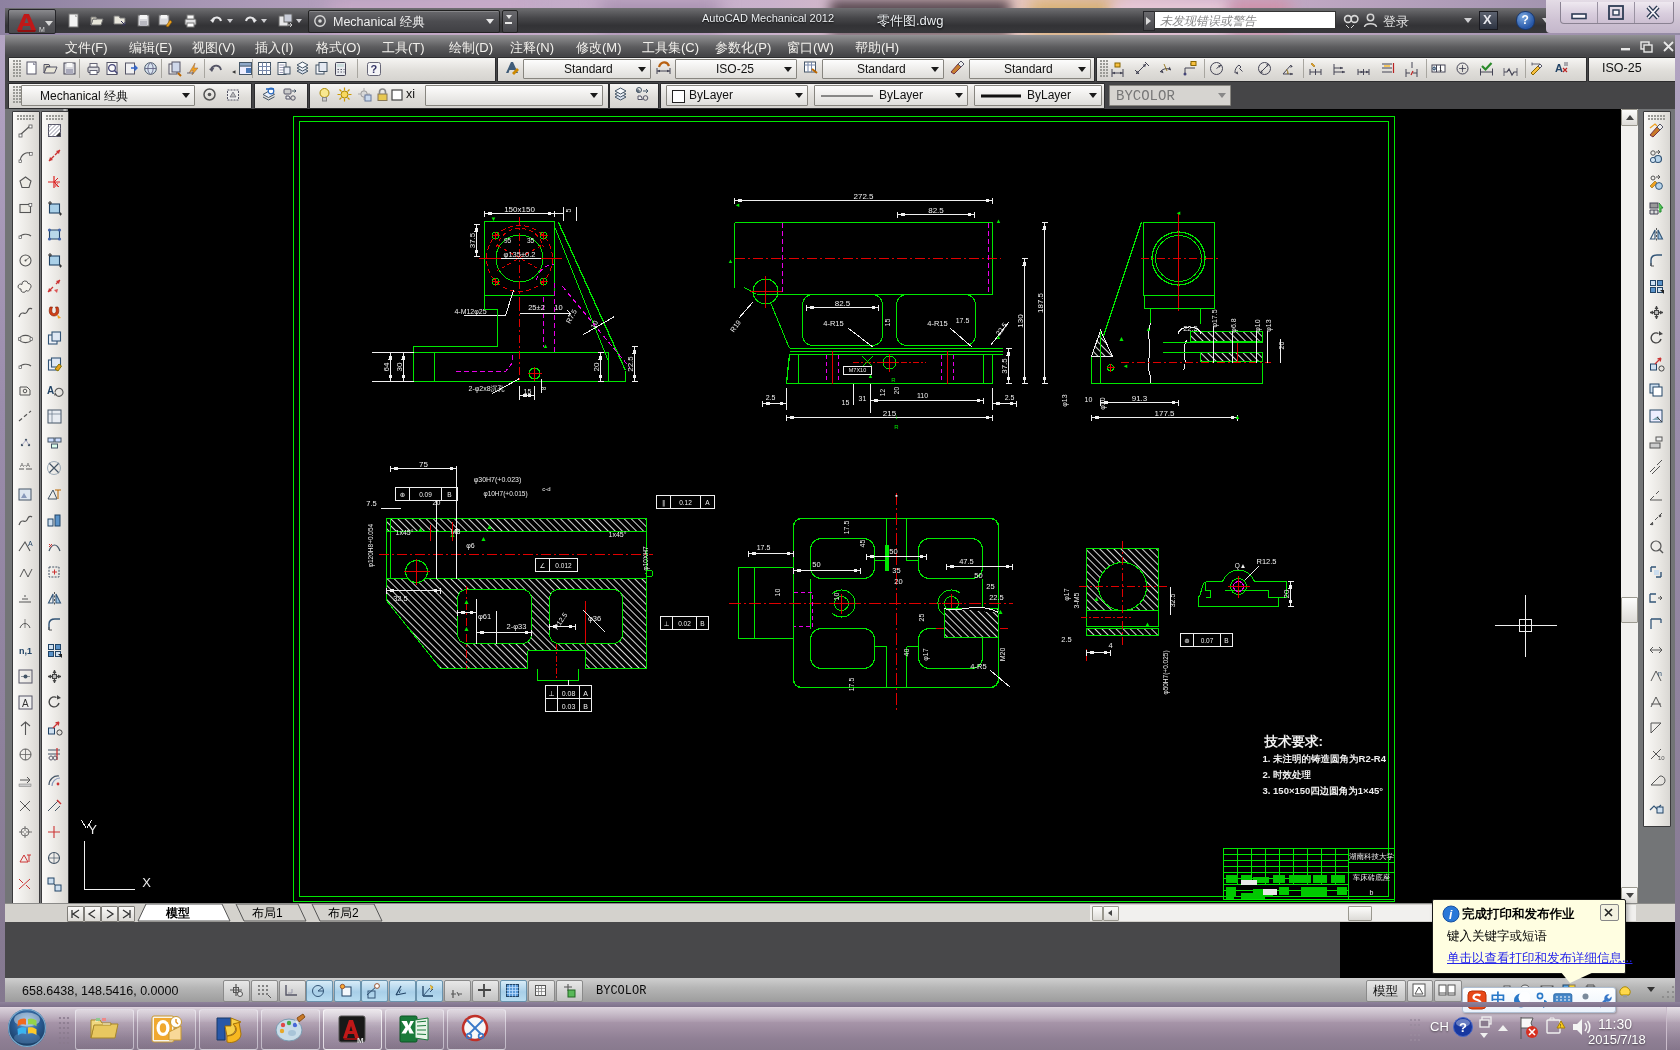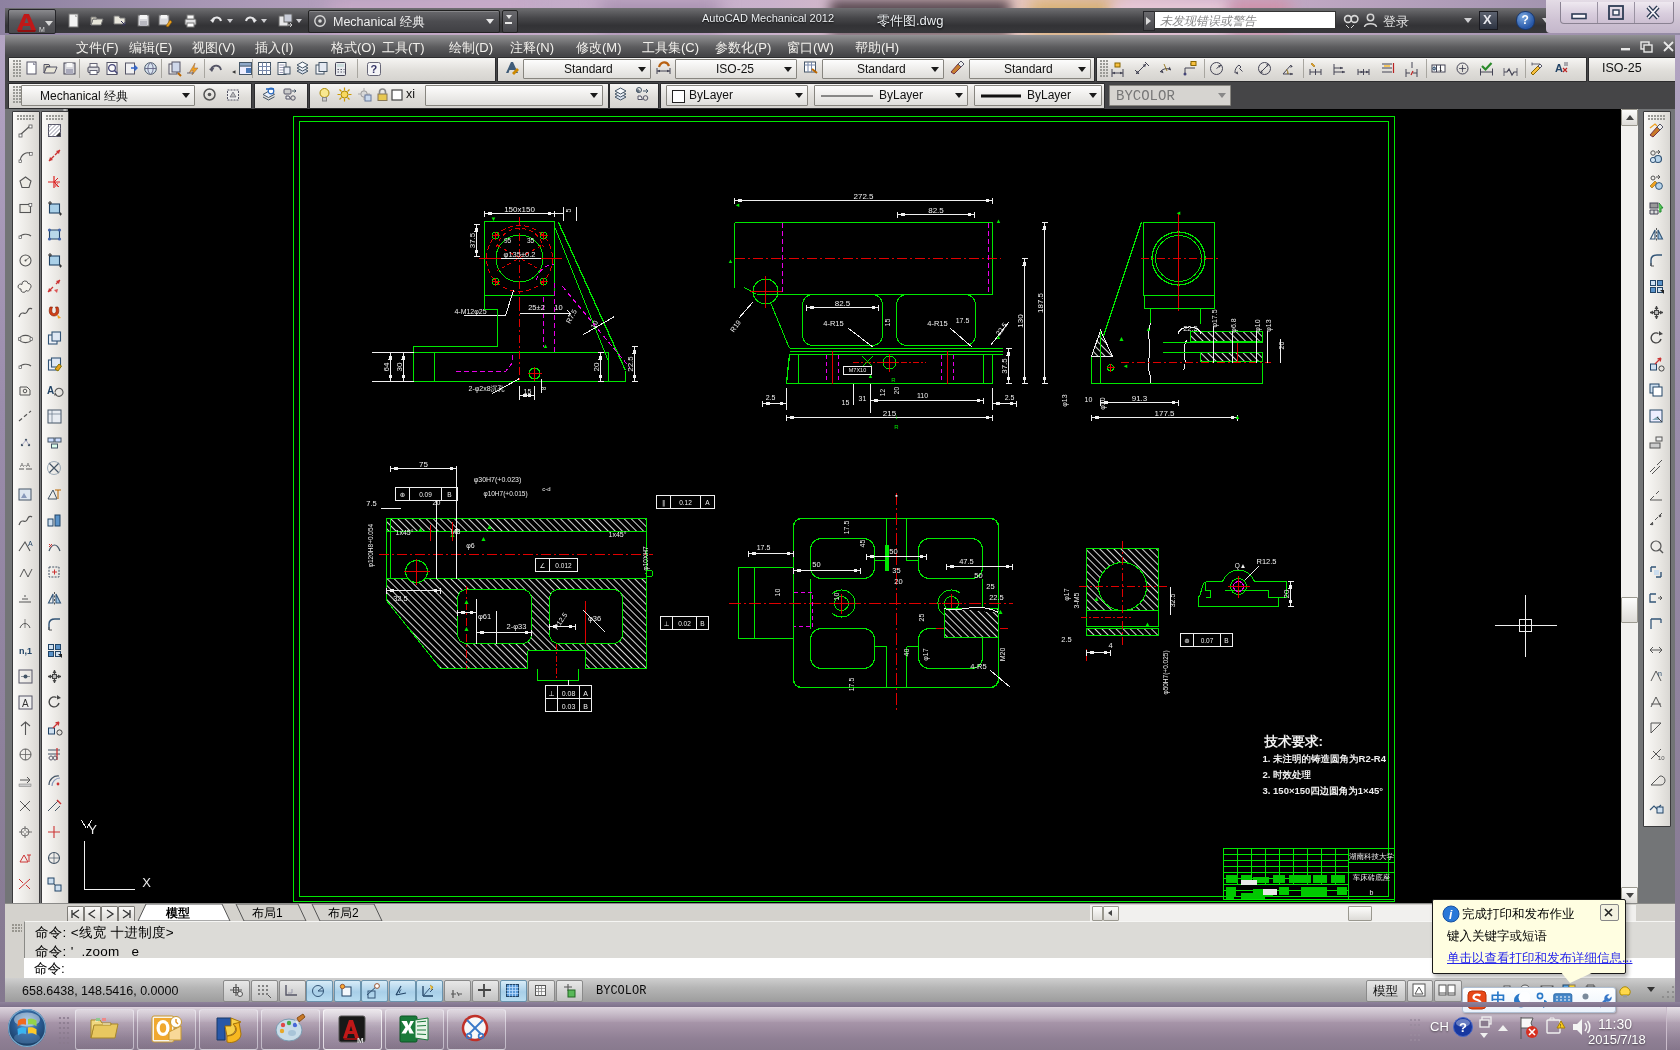--- a/index.html
+++ b/index.html
@@ -27,21 +27,21 @@
 #cmd{top:921px;left:5px;width:1670px;height:57px;background:#d4d2cd}
 #hist{position:absolute;top:0px;left:19px;width:1651px;height:37px;background:#dcdbd7;border-top:1px solid #f6f6f4;border-left:1px solid #8a8a86;color:#000;font-size:13.5px}
 #cin{position:absolute;top:37px;left:19px;width:1651px;height:20px;background:#fff;color:#000;font-size:13.5px}
 #sbar{top:978px;left:5px;width:1670px;height:25px;background:linear-gradient(180deg,#cfcfcf,#b5b5b5 40%,#9b9b9b)}
 #coord{position:absolute;top:6px;left:17px;color:#0a0a0a;font-size:12.5px}
 .snap{position:absolute;top:2px;width:25px;height:20px;border:1px solid #8a8a8a;border-radius:2px;background:linear-gradient(180deg,#e8e8e8,#c2c2c2)}
 .snapon{background:linear-gradient(180deg,#d8ecf8,#a8cfe8 55%,#b8dcf0);border:1px solid #6a93ad}
 #task{top:1007px;left:0;width:1680px;height:43px;background:linear-gradient(180deg,#c5b8c6,#a795a9 35%,#8f7f94 75%,#887a8e)}
 .tbtn{position:absolute;top:2px;width:57px;height:39px;border:1px solid rgba(250,250,255,.5);border-radius:3px;background:linear-gradient(180deg,rgba(255,255,255,.28),rgba(255,255,255,.08) 48%,rgba(90,75,95,.12))}
 #bal{top:899px;left:1432px;width:192px;height:73px;background:#fffee1;border:1px solid #191919;border-radius:2px;box-shadow:2px 3px 4px rgba(0,0,0,.3)}
-#bal .t{position:absolute;top:6px;left:29px;font-size:12.5px;font-weight:normal;color:#000;white-space:nowrap}
+#bal .t{position:absolute;top:6px;left:29px;font-size:12.5px;font-weight:bold;color:#000;white-space:nowrap}
 #bal .b{position:absolute;top:28px;left:14px;font-size:12.5px;color:#000;white-space:nowrap}
 #bal .l{position:absolute;top:50px;left:14px;font-size:12.5px;color:#2525ea;text-decoration:underline;white-space:nowrap}
 #sog{top:987px;left:1462px;width:152px;height:24px;background:linear-gradient(180deg,#feffff,#eaf2fb);border:1px solid #b0c0d4;border-radius:3px;box-shadow:1px 1px 2px rgba(0,0,0,.25)}
 </style></head><body>
 <div id="screen">
 <div id="desk" class="ab">
       <div class="ab" style="left:830px;top:0;width:180px;height:35px;background:#5a4a52;filter:blur(6px)"></div>
       <div class="ab" style="left:1030px;top:0;width:90px;height:35px;background:#d8b070;filter:blur(8px)"></div>
       <div class="ab" style="left:1110px;top:0;width:120px;height:35px;background:#e8c8d8;filter:blur(7px)"></div>
       <div class="ab" style="left:1230px;top:0;width:60px;height:35px;background:#d090a8;filter:blur(8px)"></div>
@@ -145,25 +145,25 @@
 <div class="ab" style="left:1597px;top:2px;width:1px;height:21px;background:#9a92a2"></div>
 <div class="ab" style="left:1634px;top:2px;width:1px;height:21px;background:#9a92a2"></div>
 <svg class="ab" style="left:1560px;top:2px" width="112" height="21">
       <rect x="12" y="12" width="14" height="4.5" fill="#f8f6fa" stroke="#2e3c55" stroke-width="1.6"></rect>
       <rect x="49" y="4" width="14" height="13" fill="none" stroke="#2e3c55" stroke-width="1.8"></rect>
       <rect x="53" y="8" width="6" height="5" fill="#f8f6fa" stroke="#2e3c55" stroke-width="1.4"></rect>
       <path d="M88 5 L98 16 M98 5 L88 16" stroke="#2e3c55" stroke-width="4.2"></path>
       <path d="M88 5 L98 16 M98 5 L88 16" stroke="#f8f6fa" stroke-width="1.8"></path>
     </svg>
 <div id="mbar" class="ab">
-<div class="mi" style="left:71px">文件(F)</div>
+<div class="mi" style="left:60px">文件(F)</div>
 <div class="mi" style="left:124px">编辑(E)</div>
 <div class="mi" style="left:187px">视图(V)</div>
 <div class="mi" style="left:250px">插入(I)</div>
-<div class="mi" style="left:326px">格式(O)</div>
+<div class="mi" style="left:311px">格式(O)</div>
 <div class="mi" style="left:377px">工具(T)</div>
 <div class="mi" style="left:444px">绘制(D)</div>
 <div class="mi" style="left:505px">注释(N)</div>
 <div class="mi" style="left:571px">修改(M)</div>
 <div class="mi" style="left:637px">工具集(C)</div>
 <div class="mi" style="left:710px">参数化(P)</div>
 <div class="mi" style="left:782px">窗口(W)</div>
 <div class="mi" style="left:850px">帮助(H)</div>
 <svg class="ab" style="top:4px;left:1614px" width="58" height="15">
         <rect x="2" y="9" width="9" height="2.4" fill="#e8e8e8"></rect>
@@ -1445,30 +1445,20 @@
         <text x="192" y="13" font-size="12" fill="#000">布局2</text>
       </svg>
 <div class="ab" style="left:1085px;top:1px;width:546px;height:16px;background:#f1f0ee">
         <div class="scrbtn" style="left:2px;top:1px;width:9px;height:13px"></div>
         <div class="scrbtn" style="left:13px;top:1px;width:14px;height:13px">
           <div style="position:absolute;left:4px;top:3px;width:0;height:0;border-top:3.5px solid transparent;border-bottom:3.5px solid transparent;border-right:4.5px solid #444"></div>
         </div>
         <div class="scrbtn" style="left:258px;top:1px;width:22px;height:13px"></div>
       </div>
 </div>
-<div id="cmd" class="ab">
-<div class="grip" style="left:7px;top:3px;width:10px;height:8px;background-image:radial-gradient(circle at 1px 1px,#98968f 1px,transparent 1.2px)"></div>
-<div id="hist">
-        <div style="padding:2px 0 0 10px;letter-spacing:.3px">命令:  &lt;线宽 十进制度&gt;</div>
-        <div style="padding:1px 0 0 10px;letter-spacing:.3px">命令: '_.zoom _e</div>
-      </div>
-<div id="cin">
-        <div style="padding:2px 0 0 10px">命令:</div>
-      </div>
-</div>
 <div id="sbar" class="ab">
 <div id="coord">658.6438,  148.5416,  0.0000</div>
 <div class="snap ab" style="left:218px">
         <svg width="17" height="17" style="position:absolute;left:3px;top:1px">
           <path d="M9 2 l0 12 M3 8 l12 0" stroke="#555" stroke-width="1.2"></path>
           <rect x="6.5" y="5.5" width="5" height="5" fill="none" stroke="#555"></rect>
           <circle cx="13" cy="12" r="2.5" fill="#e8e8e8" stroke="#555"></circle>
         </svg>
       </div>
 <div class="snap ab" style="left:246px">

